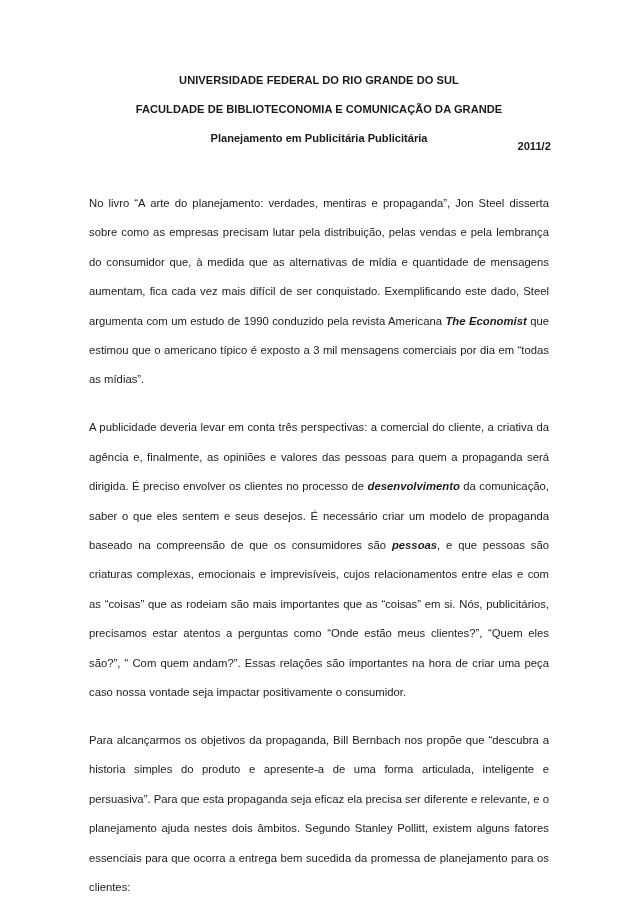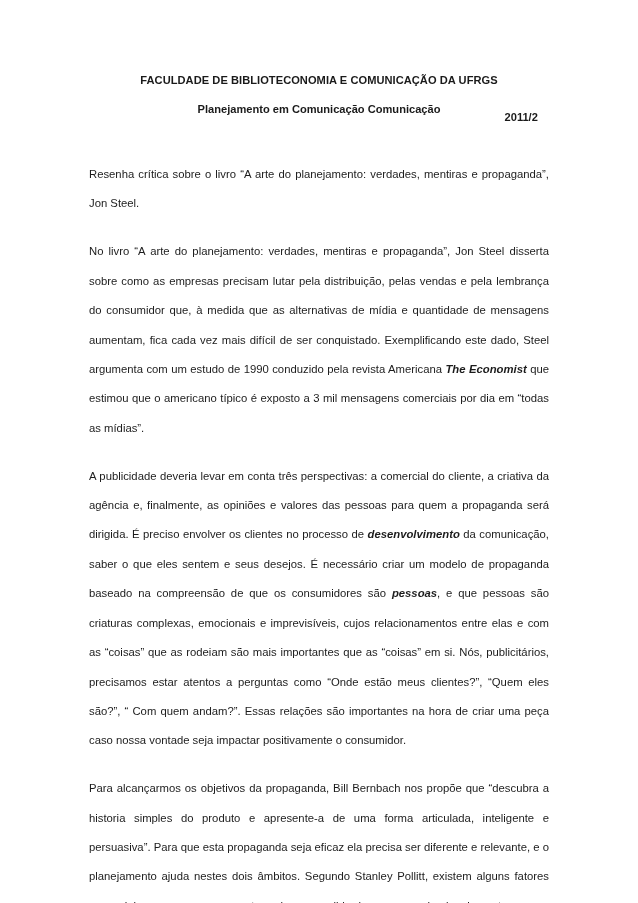--- a/index.html
+++ b/index.html
@@ -81,30 +81,30 @@
     font-weight: bold;
   }
 </style>
 </head>
 <body style="background: rgb(255, 255, 255);">
 
 <div class="page">
   <div class="content">
 
     <div class="doc-header">
-      <div class="hdr-line">FACULDADE DE BIBLIOTECONOMIA E COMUNICAÇÃO DA UFRGS</div>
+      <div class="hdr-line">UNIVERSIDADE FEDERAL DO RIO GRANDE DO SUL</div>
+      <div class="hdr-line">FACULDADE DE BIBLIOTECONOMIA E COMUNICAÇÃO DA GRANDE</div>
       <div class="hdr-course-row">
         <span class="hdr-course-inner">
-          <span>Planejamento em Comunicação Comunicação</span>
+          <span>Planejamento em Publicitária Publicitária</span>
           <span class="hdr-course-term">2011/2</span>
         </span>
       </div>
     </div>
 
     <div class="body-block">
-      <p class="para">Resenha crítica sobre o livro “A arte do planejamento: verdades, mentiras e propaganda”, Jon Steel.</p>
       <p class="para">No livro “A arte do planejamento: verdades, mentiras e propaganda”, Jon Steel disserta sobre como as empresas precisam lutar pela distribuição, pelas vendas e pela lembrança do consumidor que, à medida que as alternativas de mídia e quantidade de mensagens aumentam, fica cada vez mais difícil de ser conquistado. Exemplificando este dado, Steel argumenta com um estudo de 1990 conduzido pela revista Americana <i>The Economist</i> que estimou que o americano típico é exposto a 3 mil mensagens comerciais por dia em “todas as mídias”.</p>
       <p class="para">A publicidade deveria levar em conta três perspectivas: a comercial do cliente, a criativa da agência e, finalmente, as opiniões e valores das pessoas para quem a propaganda será dirigida. É preciso envolver os clientes no processo de <i>desenvolvimento</i> da comunicação, saber o que eles sentem e seus desejos. É necessário criar um modelo de propaganda baseado na compreensão de que os consumidores são <i>pessoas</i>, e que pessoas são criaturas complexas, emocionais e imprevisíveis, cujos relacionamentos entre elas e com as “coisas” que as rodeiam são mais importantes que as “coisas” em si. Nós, publicitários, precisamos estar atentos a perguntas como “Onde estão meus clientes?”, “Quem eles são?”, “ Com quem andam?”. Essas relações são importantes na hora de criar uma peça caso nossa vontade seja impactar positivamente o consumidor.</p>
       <p class="para">Para alcançarmos os objetivos da propaganda, Bill Bernbach nos propõe que “descubra a historia simples do produto e apresente-a de uma forma articulada, inteligente e persuasiva”. Para que esta propaganda seja eficaz ela precisa ser diferente e relevante, e o planejamento ajuda nestes dois âmbitos. Segundo Stanley Pollitt, existem alguns fatores essenciais para que ocorra a entrega bem sucedida da promessa de planejamento para os clientes:</p>
     </div>
 
   </div>
 </div>
 
 </body></html>

